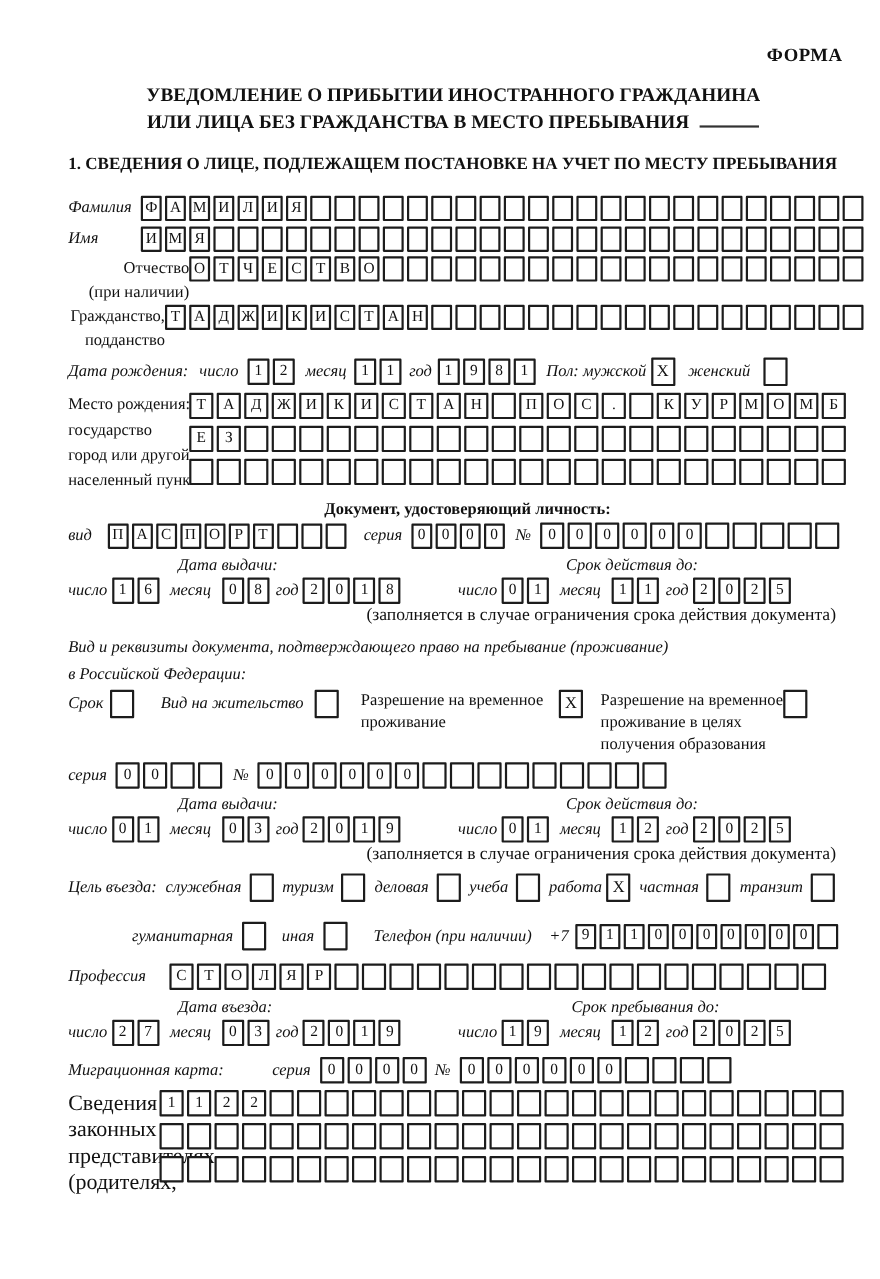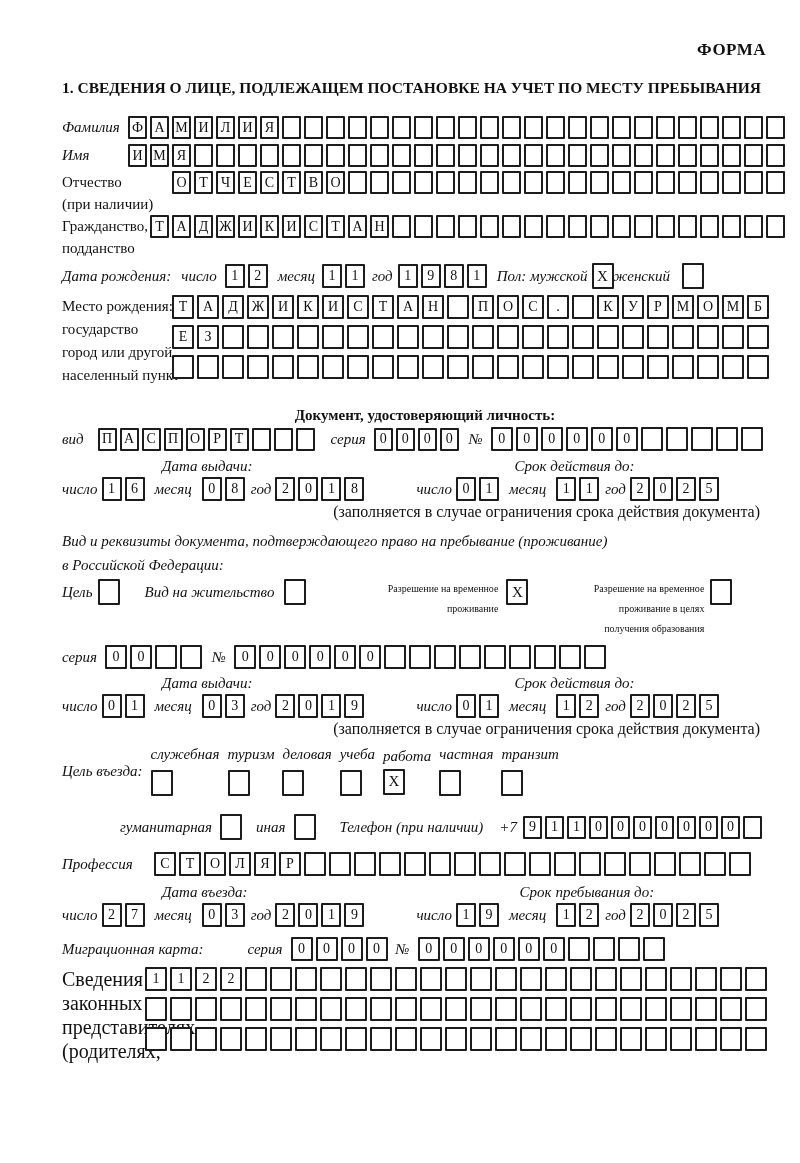--- a/index.html
+++ b/index.html
@@ -15,46 +15,50 @@
   }
   .annex{width:200px;margin-left:auto;margin-right:22px;font-size:15px;line-height:20px;}
   .annex .small{font-size:14px;line-height:19px;}
   .forma{margin-right:22px;margin-top:8px;text-align:right;font-weight:bold;font-size:17px;letter-spacing:.5px;}
   .title{margin-top:14px;text-align:center;font-weight:bold;font-size:17.5px;line-height:24px;padding-right:26px;}
   .blank-line{display:inline-block;width:54px;border-bottom:2.5px solid #333;height:14px;margin-left:10px;}
   .section-h{margin-top:18px;font-weight:bold;font-size:15.5px;line-height:20px;}
   .row{display:flex;align-items:center;white-space:nowrap;}
   .rowt{display:flex;align-items:flex-start;white-space:nowrap;}
   .lbl{font-size:15px;font-style:italic;}
-  .lbl2{font-size:15px;line-height:22px;}
+  .lbl2{font-size:15px;line-height:22px;text-align:right;}
   .boxes{display:inline-flex;gap:3px;}
   .cell{
     box-sizing:border-box;flex:0 0 auto;
     width:19px;height:23px;
     border:2px solid #1c1c1c;border-radius:1px;
     display:flex;align-items:center;justify-content:center;
     font-size:14px;background:#fff;
   }
   .boxes.wide .cell{width:22px;height:24px;}
   .boxes.date .cell{width:20px;height:24px;}
   .boxes.check .cell{width:22px;height:26px;font-size:15px;}
   .boxcol{display:flex;flex-direction:column;gap:6px;}
   .center-b{text-align:center;font-weight:bold;font-size:15px;}
   .note{font-size:16px;}
-  .pair{display:inline-flex;gap:7px;flex-direction:column;}
-  .chk-lbl{font-size:10px;line-height:20px;text-align:right;font-family:Liberation Serif, serif;}
+  .pair{display:inline-flex;align-items:center;gap:7px;}
+  .chk-lbl{font-size:15px;line-height:20px;text-align:left;font-family:Liberation Serif, serif;}
 </style>
 </head>
 <body>
 
 <div class="page">
 
 
   <div class="forma">ФОРМА</div>
 
+  <div class="title">
+    <div>УВЕДОМЛЕНИЕ О ПРИБЫТИИ ИНОСТРАННОГО ГРАЖДАНИНА</div>
+    <div><span>ИЛИ ЛИЦА БЕЗ ГРАЖДАНСТВА В МЕСТО ПРЕБЫВАНИЯ</span><span class="blank-line"></span></div>
+  </div>
 
   <div class="section-h">1. СВЕДЕНИЯ О ЛИЦЕ, ПОДЛЕЖАЩЕМ ПОСТАНОВКЕ НА УЧЕТ ПО МЕСТУ ПРЕБЫВАНИЯ</div>
 
   <div class="row" style="margin-top:18px">
     <span class="lbl" style="width:66px">Фамилия</span>
     <span class="boxes">
         <span class="cell">Ф</span>
         <span class="cell">А</span>
         <span class="cell">М</span>
         <span class="cell">И</span>
@@ -214,21 +218,21 @@
     <span class="boxes date" style="margin-left:5px">
         <span class="cell">1</span>
         <span class="cell">9</span>
         <span class="cell">8</span>
         <span class="cell">1</span>
       </span>
     <span class="lbl" style="margin-left:10px">Пол: мужской</span>
     <span class="boxes check" style="margin-left:4px">
         <span class="cell">X</span>
       </span>
-    <span class="lbl" style="margin-left:0">женский</span>
+    <span class="lbl" style="margin-left:12px">женский</span>
     <span class="boxes check" style="margin-left:12px">
         <span class="cell"></span>
       </span>
   </div>
 
   <div class="rowt" style="margin-top:6px">
     <span style="width:110px;font-size:15px;line-height:23px">
       <div>Место рождения:</div>
       <div>государство</div>
       <div>город или другой</div>
@@ -309,21 +313,21 @@
           <span class="cell"></span>
           <span class="cell"></span>
           <span class="cell"></span>
           <span class="cell"></span>
           <span class="cell"></span>
           <span class="cell"></span>
         </span>
     </span>
   </div>
 
-  <div class="center-b" style="margin-top:20px">Документ, удостоверяющий личность:</div>
+  <div class="center-b" style="margin-top:6px">Документ, удостоверяющий личность:</div>
 
   <div class="row" style="margin-top:3px">
     <span class="lbl">вид</span>
     <span class="boxes" style="margin-left:14px">
         <span class="cell">П</span>
         <span class="cell">А</span>
         <span class="cell">С</span>
         <span class="cell">П</span>
         <span class="cell">О</span>
         <span class="cell">Р</span>
@@ -396,21 +400,21 @@
         <span class="cell">5</span>
       </span>
   </div>
 
   <div class="note" style="margin-top:2px;text-align:right;padding-right:28px">(заполняется в случае ограничения срока действия документа)</div>
 
   <div class="lbl" style="margin-top:8px;line-height:24px">Вид и реквизиты документа, подтверждающего право на пребывание (проживание)</div>
   <div class="lbl" style="line-height:24px">в Российской Федерации:</div>
 
   <div class="rowt" style="margin-top:2px">
-    <span class="lbl" style="line-height:26px">Цель</span>
+    <span class="lbl" style="line-height:26px">Срок</span>
     <span class="boxes check" style="margin-left:6px">
         <span class="cell"></span>
       </span>
     <span class="lbl" style="margin-left:24px;line-height:26px">Вид на жительство</span>
     <span class="boxes check" style="margin-left:10px">
         <span class="cell"></span>
       </span>
     <span class="chk-lbl" style="margin-left:20px;width:172px">
       <div>Разрешение на временное</div>
       <div>проживание</div>

